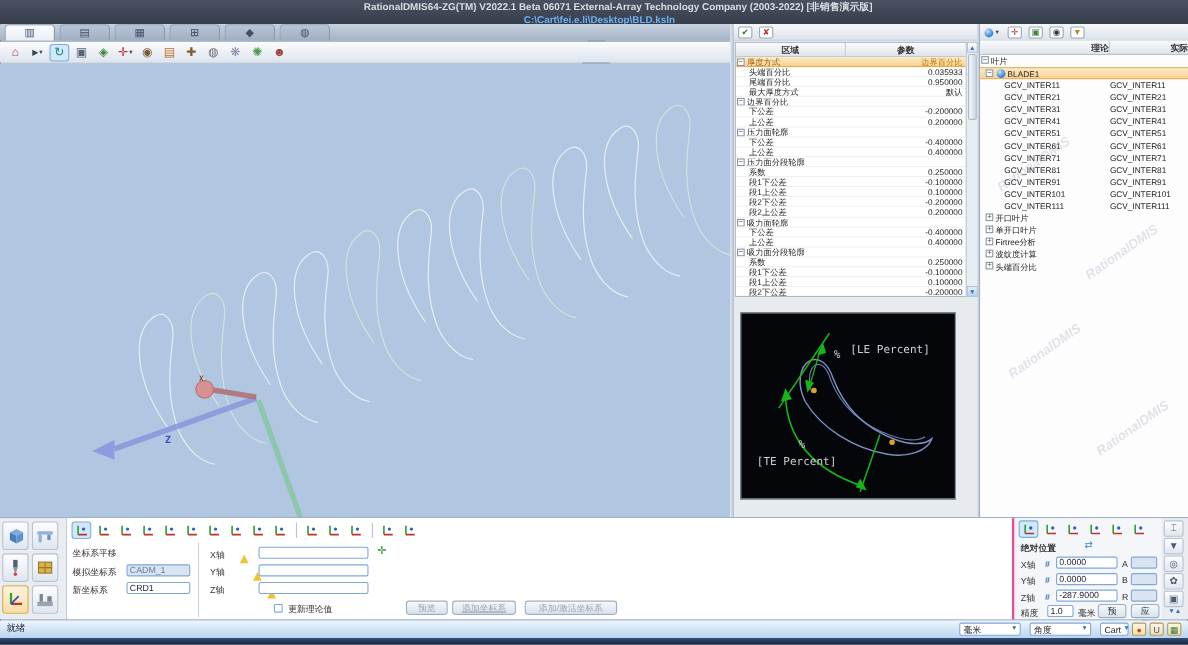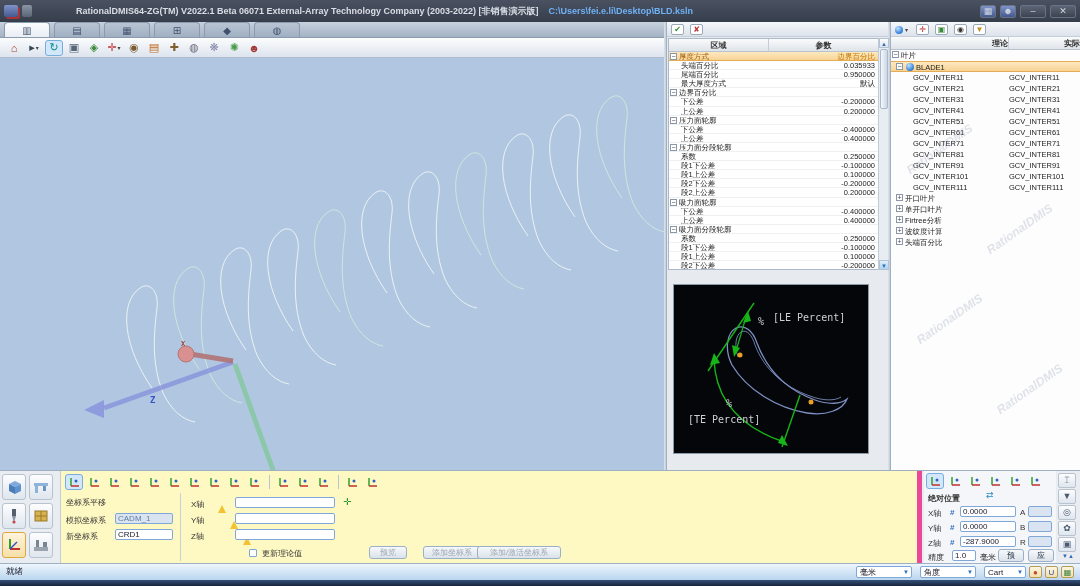--- a/index.html
+++ b/index.html
@@ -2,21 +2,21 @@
 <html><head>
 <meta charset="utf-8">
 <style>
   html,body{margin:0;padding:0;background:#1d2940;}
   *{box-sizing:border-box;font-family:"Liberation Sans","DejaVu Sans",sans-serif;}
   #win{position:relative;width:1080px;height:586px;background:#edf0f4;overflow:hidden;
        box-shadow:inset 0 0 0 1px #222f47;}
   .abs{position:absolute;}
   
   #titlebar{left:0;top:0;width:1080px;height:22px;background:linear-gradient(#4a5262,#363d4b);
-            color:#d9dde4;font-size:9px;display:flex;align-items:center;}
+            color:#d9dde4;font-size:9px;display:flex;align-items:center;flex-direction:column;}
   #titlebar .apptitle{margin-left:44px;font-weight:bold;white-space:nowrap;}
   #titlebar .filepath{margin-left:10px;color:#6fb1f5;font-weight:bold;white-space:nowrap;}
   .winbtn{width:26px;height:13px;border:1px solid #6a7385;border-radius:2px;
           background:linear-gradient(#5c6575,#3c4452);color:#cfd6df;font-size:9px;line-height:11px;
           text-align:center;margin-left:4px;}
   .tb-appicon{width:14px;height:12px;border-radius:2px;margin-left:4px;display:inline-block;}
   
   #tabstrip{left:0;top:22px;width:664px;height:16px;background:linear-gradient(#c7d1de,#a4b2c4);
             display:flex;align-items:flex-end;border-bottom:1px solid #8b9aad;}
   .tab{width:46px;height:15px;margin-left:4px;text-align:center;font-size:10px;line-height:15px;
@@ -74,21 +74,21 @@
   .ball{display:inline-block;width:8px;height:8px;border-radius:50%;
         background:radial-gradient(circle at 35% 30%,#bfe0ff,#2e7fd6 70%);margin:0 2px -1px 1px;}
   .wm{position:absolute;color:rgba(125,138,158,.23);font-size:12px;font-weight:bold;font-style:italic;
       transform:rotate(-35deg);pointer-events:none;white-space:nowrap;}
   
   #bottom{left:0;top:470px;width:1080px;height:93px;background:#e9edf2;border-top:1px solid #9fb0c2;}
   #bigbtns{position:absolute;left:2px;top:3px;width:56px;height:88px;}
   .bigbtn{position:absolute;width:24px;height:26px;border:1px solid #b8c3d0;border-radius:3px;
           background:linear-gradient(#fdfdfe,#dfe6ee);display:flex;align-items:center;justify-content:center;}
   .bigbtn.sel{border-color:#e0a83c;background:linear-gradient(#fdf3dd,#f7dfa8);}
-  #formarea{position:absolute;left:60px;top:0;width:862px;height:93px;background:#fef9c3;border-left:1px solid #c3cdd8;border-right:5px solid #ec4899;}
+  #formarea{position:absolute;left:60px;top:0;width:862px;height:93px;background:#ffffff;border-left:1px solid #c3cdd8;border-right:2px solid #ec4899;}
   #csystoolbar{position:absolute;left:4px;top:2px;width:560px;height:18px;display:flex;align-items:center;}
   .csep{width:1px;height:14px;background:#b8c3d0;margin:0 4px;}
   .formlabel{font-size:8px;color:#333;white-space:nowrap;}
   .inp{border:1px solid #7fa8d9;border-radius:2px;background:#fff;font-size:8px;height:11px;padding:0 2px;color:#223;}
   .inp.dis{background:#d9e4f0;color:#5f7ea3;}
   .warn{display:inline-block;width:0;height:0;border-left:4px solid transparent;border-right:4px solid transparent;
         border-bottom:8px solid #f2c233;position:relative;}
   .btn{display:inline-block;border:1px solid #9ab0c6;border-radius:3px;background:linear-gradient(#f7f9fb,#dbe2ea);
        font-size:8px;height:13px;line-height:12px;padding:0 6px;color:#9aa6b2;text-align:center;}
   .btn.en{color:#234;}
@@ -110,21 +110,21 @@
 </style>
 </head>
 <body>
 
 <div id="win">
 
   <div class="abs" id="titlebar">
     <span class="tb-appicon" style="background:linear-gradient(#7f93c9,#44598f);box-shadow:2px 2px 0 #a33;"></span>
     <span class="tb-appicon" style="background:linear-gradient(#8a94a6,#5c6575);width:10px;"></span>
     <span class="apptitle">RationalDMIS64-ZG(TM) V2022.1 Beta 06071   External-Array Technology Company (2003-2022) [非销售演示版]</span>
-    <span class="filepath">C:\Users\fei.e.li\Desktop\BLD.ksln</span>
+    <span class="filepath">C:\Cart\fei.e.li\Desktop\BLD.ksln</span>
     <span style="margin-left:auto"></span>
     <span class="winbtn" style="width:16px;background:linear-gradient(#7f93c9,#44598f);">▦</span>
     <span class="winbtn" style="width:16px;background:linear-gradient(#7f93c9,#44598f);">☻</span>
     <span class="winbtn">–</span>
     <span class="winbtn" style="margin-right:4px;">✕</span>
   </div>
 
   <div class="abs" id="tabstrip">
       <div class="tab active">▥</div>
       <div class="tab">▤</div>
@@ -632,21 +632,21 @@
         <span class="abs" style="left:160px;top:3px;color:#2a9a2a;font-size:10px;font-weight:bold;">✛</span>
         <div class="formlabel abs" style="left:8px;top:22px;">Y轴</div>
         <span class="warn abs" style="left:35px;top:22px;"></span>
         <input class="inp abs" style="left: 52px; top: 20px; width: 100px;">
         <div class="formlabel abs" style="left:8px;top:38px;">Z轴</div>
         <span class="warn abs" style="left:35px;top:38px;"></span>
         <input class="inp abs" style="left: 52px; top: 36px; width: 100px;">
         <span class="cbx abs" style="left:66px;top:56px;"></span>
         <div class="formlabel abs" style="left:79px;top:55px;">更新理论值</div>
         <span class="btn abs" style="left:186px;top:53px;width:38px;">预览</span>
-        <span class="btn abs" style="left:240px;top:53px;width:58px;">添加坐标系</span>
+        <span class="btn abs" style="left:228px;top:53px;width:58px;text-decoration:underline;">添加坐标系</span>
         <span class="btn abs" style="left:294px;top:53px;width:84px;">添加/激活坐标系</span>
       </div>
     </div>
 
     <div id="posarea">
       <div class="abs" style="left:2px;top:2px;display:flex;" id="postoolbar">
           <span class="tbicon sel">
             <svg width="14" height="13">
               <line x1="4" y1="10" x2="4" y2="2" stroke="#30a030" stroke-width="1.5"></line>
               <line x1="4" y1="10" x2="12" y2="10" stroke="#c03030" stroke-width="1.5"></line>
@@ -727,21 +727,21 @@
     <span style="margin-left:6px;">就绪</span>
     <span style="margin-left:auto"></span>
     <div class="sdrop" style="width:56px;">
       <span>毫米</span>
         <span class="ar">▼</span>
     </div>
     <div class="sdrop" style="width:56px;">
       <span>角度</span>
         <span class="ar">▼</span>
     </div>
-    <div class="sdrop" style="width:42px;">
+    <div class="sdrop" style="width:26px;">
       <span>Cart</span>
         <span class="ar">▼</span>
     </div>
     <span class="sico" style="color:#c05020;">●</span>
     <span class="sico" style="color:#3050a0;">U</span>
     <span class="sico" style="color:#30803a;margin-right:6px;">▦</span>
   </div>
   <div class="abs" id="botedge"></div>
 </div>
 

